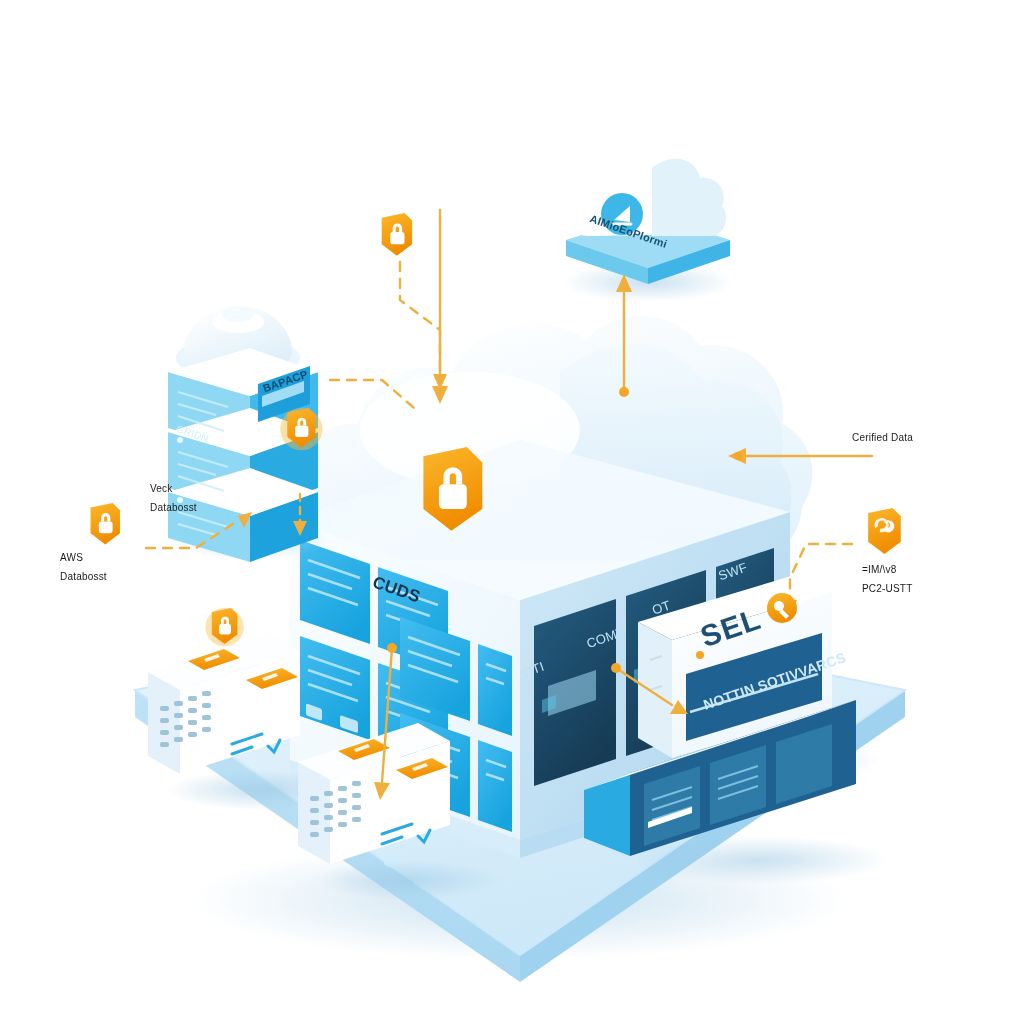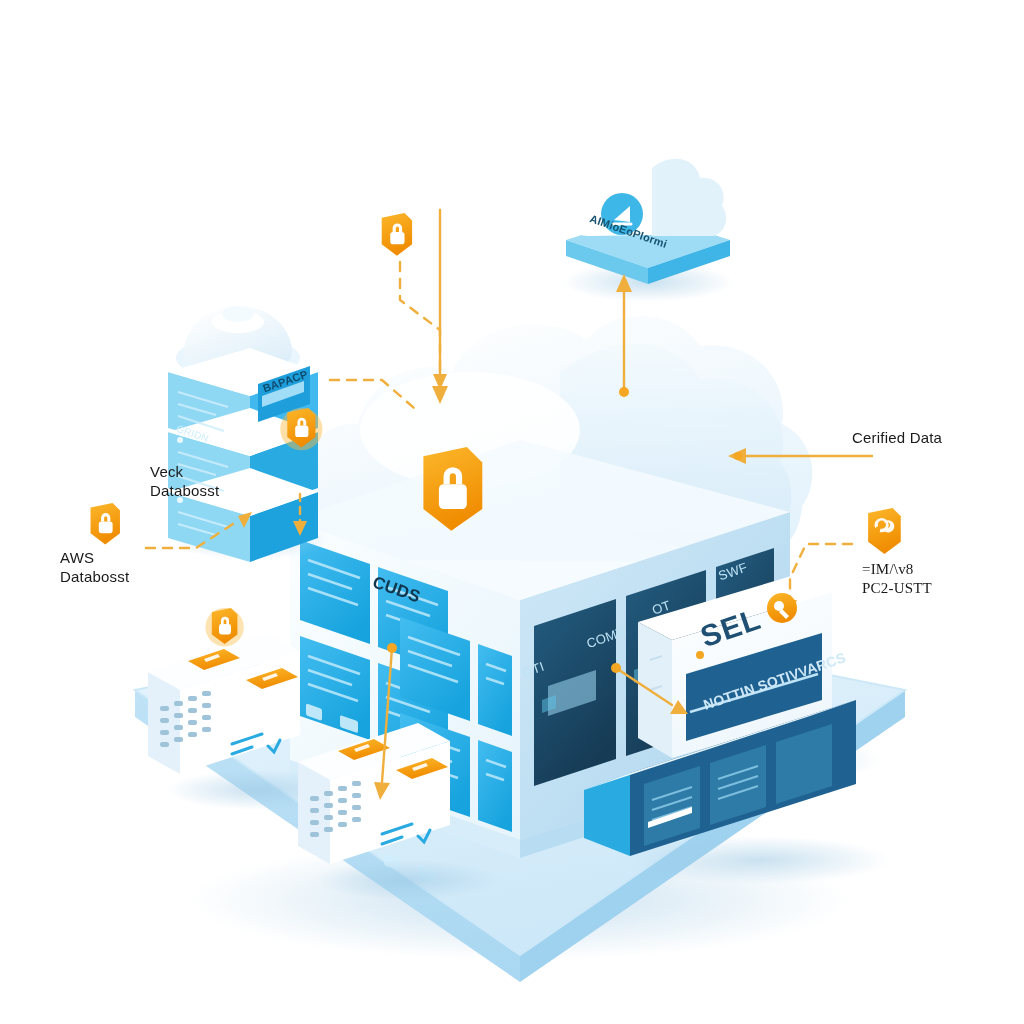--- a/index.html
+++ b/index.html
@@ -1,20 +1,20 @@
 <!DOCTYPE html>
 <html><head>
 <meta charset="utf-8">
 <style>
   html,body{margin:0;padding:0;background:#ffffff;}
   body{width:1024px;height:1024px;overflow:hidden;
        font-family:"Liberation Sans",sans-serif;}
   #stage{position:relative;width:1024px;height:1024px;background:#ffffff;}
   svg.layer{position:absolute;left:0;top:0;width:1024px;height:1024px;}
-  .lbl{position:absolute;color:#1a1a1a;font-size:15px;line-height:19px;
+  .lbl{position:absolute;color:#1a1a1a;font-size:10px;line-height:19px;
        font-family:"Liberation Sans",sans-serif;white-space:pre;letter-spacing:.2px;}
 </style>
 </head>
 <body>
 
 <div id="stage">
 
   <svg class="layer" viewBox="0 0 1024 1024">
     <defs>
       <linearGradient id="gPlat" x1="0" y1="0" x2="0.4" y2="1">
@@ -434,29 +434,29 @@
       </g>
     </g>
 
     <g transform="translate(768,594)">
       <circle cx="14" cy="14" r="15" fill="url(#gOrange)"></circle>
       <circle cx="11" cy="12" r="5" fill="#FFFFFF"></circle>
       <path d="M14 15 L21 22 L18 25 L11 18 Z" fill="#FFFFFF"></path>
     </g>
   </svg>
 
-  <div class="lbl" style="left:150px;top:462px;">Veck
+  <div class="lbl" style="left:150px;top:479px;">Veck
 Databosst</div>
 
   <div class="lbl" style="left:60px;top:548px;">AWS
 Databosst</div>
 
   <div class="lbl" style="left:852px;top:428px;">Cerified Data</div>
 
-  <div class="lbl" style="left:862px;top:560px;font-family:Liberation Serif, serif;">=IM/\v8
+  <div class="lbl" style="left:862px;top:560px;">=IM/\v8
 PC2-USTT</div>
 
   <div class="lbl" style="left:372px;top:580px;transform:rotate(19deg);font-size:17px;font-weight:bold;color:#12364d;">CUDS</div>
 
   <div class="lbl" style="left:522px;top:660px;transform:rotate(-19deg);font-size:13px;color:#BDE3F5;">OTI</div>
 
   <div class="lbl" style="left:586px;top:628px;transform:rotate(-19deg);font-size:13px;color:#BDE3F5;">COMV</div>
 
   <div class="lbl" style="left:652px;top:598px;transform:rotate(-19deg);font-size:13px;color:#BDE3F5;">OT</div>
 

